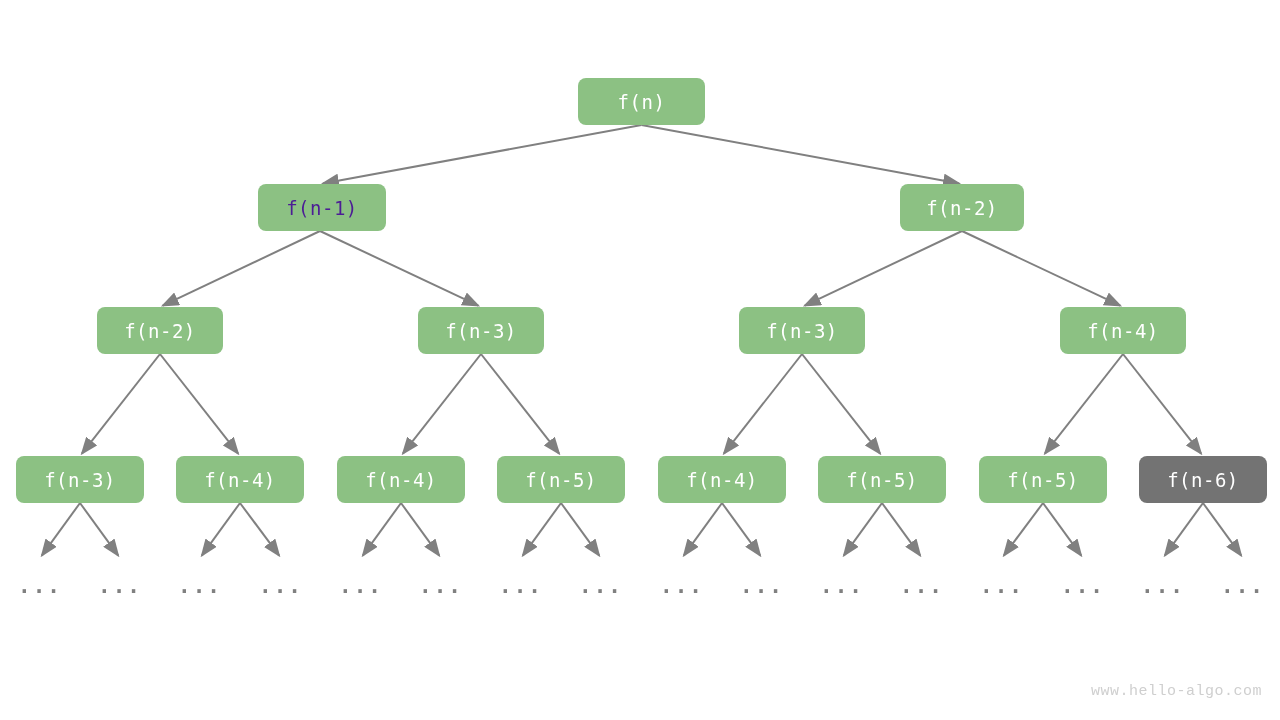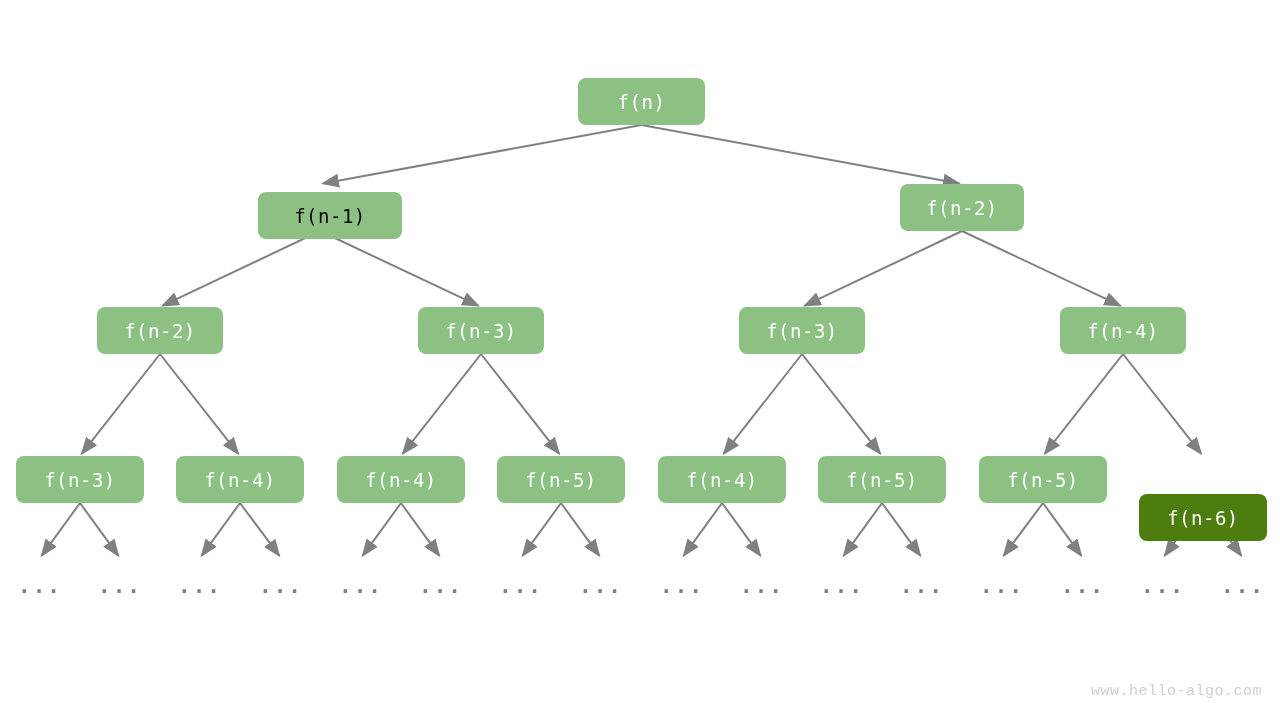--- a/index.html
+++ b/index.html
@@ -104,34 +104,34 @@
         <line x1="882" y1="503" x2="920.2354849069749" y2="555.5737917470905" stroke="#808080" stroke-width="2" marker-end="url(#arrowhead)"></line>
         <line x1="1043" y1="503" x2="1003.7929952953638" y2="555.5947624086583" stroke="#808080" stroke-width="2" marker-end="url(#arrowhead)"></line>
         <line x1="1043" y1="503" x2="1081.2354849069748" y2="555.5737917470905" stroke="#808080" stroke-width="2" marker-end="url(#arrowhead)"></line>
         <line x1="1203" y1="503" x2="1164.7645150930252" y2="555.5737917470905" stroke="#808080" stroke-width="2" marker-end="url(#arrowhead)"></line>
         <line x1="1203" y1="503" x2="1241.2354849069748" y2="555.5737917470905" stroke="#808080" stroke-width="2" marker-end="url(#arrowhead)"></line>
       </g>
   </svg>
 
   <div id="node-layer">
       <div class="node" style="left: 578px; top: 78px; width: 127px; height: 47px; background: rgb(140, 193, 131); color: rgb(255, 255, 255);">f(n)</div>
-      <div class="node" style="left: 258px; top: 192px; width: 144px; height: 47px; background: rgb(140, 193, 131); color: #000000;">f(n-1)</div>
+      <div class="node" style="left: 258px; top: 184px; width: 128px; height: 47px; background: rgb(140, 193, 131); color: #4c1d95;">f(n-1)</div>
       <div class="node" style="left: 900px; top: 184px; width: 124px; height: 47px; background: rgb(140, 193, 131); color: rgb(255, 255, 255);">f(n-2)</div>
       <div class="node" style="left: 97px; top: 307px; width: 126px; height: 47px; background: rgb(140, 193, 131); color: rgb(255, 255, 255);">f(n-2)</div>
       <div class="node" style="left: 418px; top: 307px; width: 126px; height: 47px; background: rgb(140, 193, 131); color: rgb(255, 255, 255);">f(n-3)</div>
       <div class="node" style="left: 739px; top: 307px; width: 126px; height: 47px; background: rgb(140, 193, 131); color: rgb(255, 255, 255);">f(n-3)</div>
       <div class="node" style="left: 1060px; top: 307px; width: 126px; height: 47px; background: rgb(140, 193, 131); color: rgb(255, 255, 255);">f(n-4)</div>
       <div class="node" style="left: 16px; top: 456px; width: 128px; height: 47px; background: rgb(140, 193, 131); color: rgb(255, 255, 255);">f(n-3)</div>
       <div class="node" style="left: 176px; top: 456px; width: 128px; height: 47px; background: rgb(140, 193, 131); color: rgb(255, 255, 255);">f(n-4)</div>
       <div class="node" style="left: 337px; top: 456px; width: 128px; height: 47px; background: rgb(140, 193, 131); color: rgb(255, 255, 255);">f(n-4)</div>
       <div class="node" style="left: 497px; top: 456px; width: 128px; height: 47px; background: rgb(140, 193, 131); color: rgb(255, 255, 255);">f(n-5)</div>
       <div class="node" style="left: 658px; top: 456px; width: 128px; height: 47px; background: rgb(140, 193, 131); color: rgb(255, 255, 255);">f(n-4)</div>
       <div class="node" style="left: 818px; top: 456px; width: 128px; height: 47px; background: rgb(140, 193, 131); color: rgb(255, 255, 255);">f(n-5)</div>
       <div class="node" style="left: 979px; top: 456px; width: 128px; height: 47px; background: rgb(140, 193, 131); color: rgb(255, 255, 255);">f(n-5)</div>
-      <div class="node" style="left: 1139px; top: 456px; width: 128px; height: 47px; background: #4d7c0f; color: rgb(255, 255, 255); margin-top: 38px;">f(n-6)</div>
+      <div class="node" style="left: 1139px; top: 456px; width: 128px; height: 47px; background: #737373; color: rgb(255, 255, 255);">f(n-6)</div>
     </div>
   <div id="ellipsis-layer">
       <div class="ellipsis" style="left: 40px; top: 586px; color: rgb(128, 128, 128);">...</div>
       <div class="ellipsis" style="left: 120px; top: 586px; color: rgb(128, 128, 128);">...</div>
       <div class="ellipsis" style="left: 200px; top: 586px; color: rgb(128, 128, 128);">...</div>
       <div class="ellipsis" style="left: 281px; top: 586px; color: rgb(128, 128, 128);">...</div>
       <div class="ellipsis" style="left: 361px; top: 586px; color: rgb(128, 128, 128);">...</div>
       <div class="ellipsis" style="left: 441px; top: 586px; color: rgb(128, 128, 128);">...</div>
       <div class="ellipsis" style="left: 521px; top: 586px; color: rgb(128, 128, 128);">...</div>
       <div class="ellipsis" style="left: 601px; top: 586px; color: rgb(128, 128, 128);">...</div>

